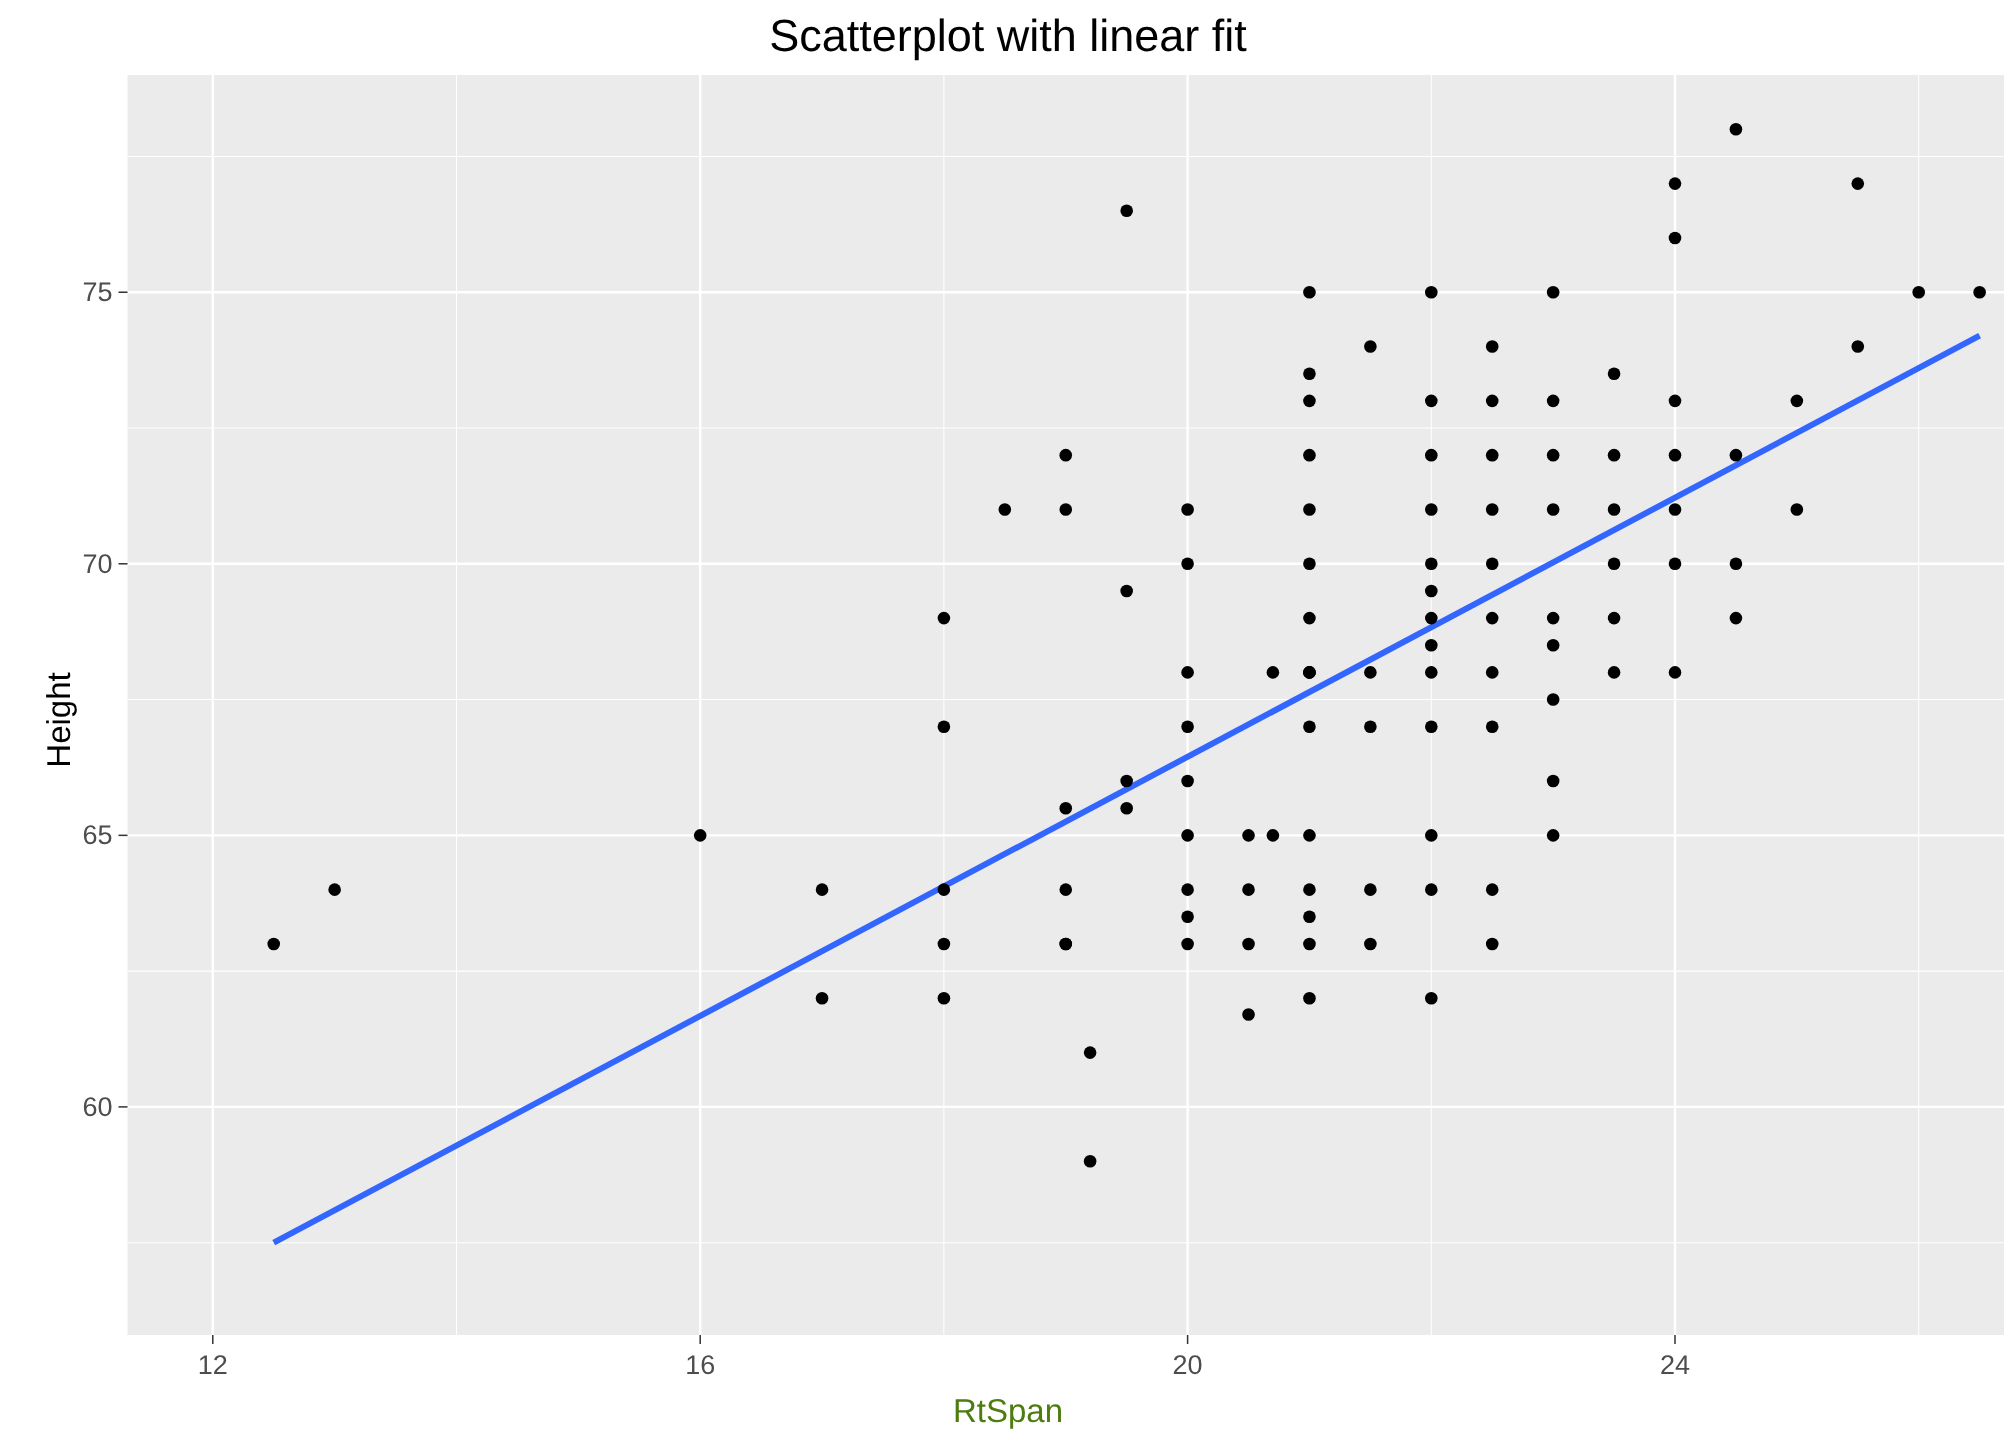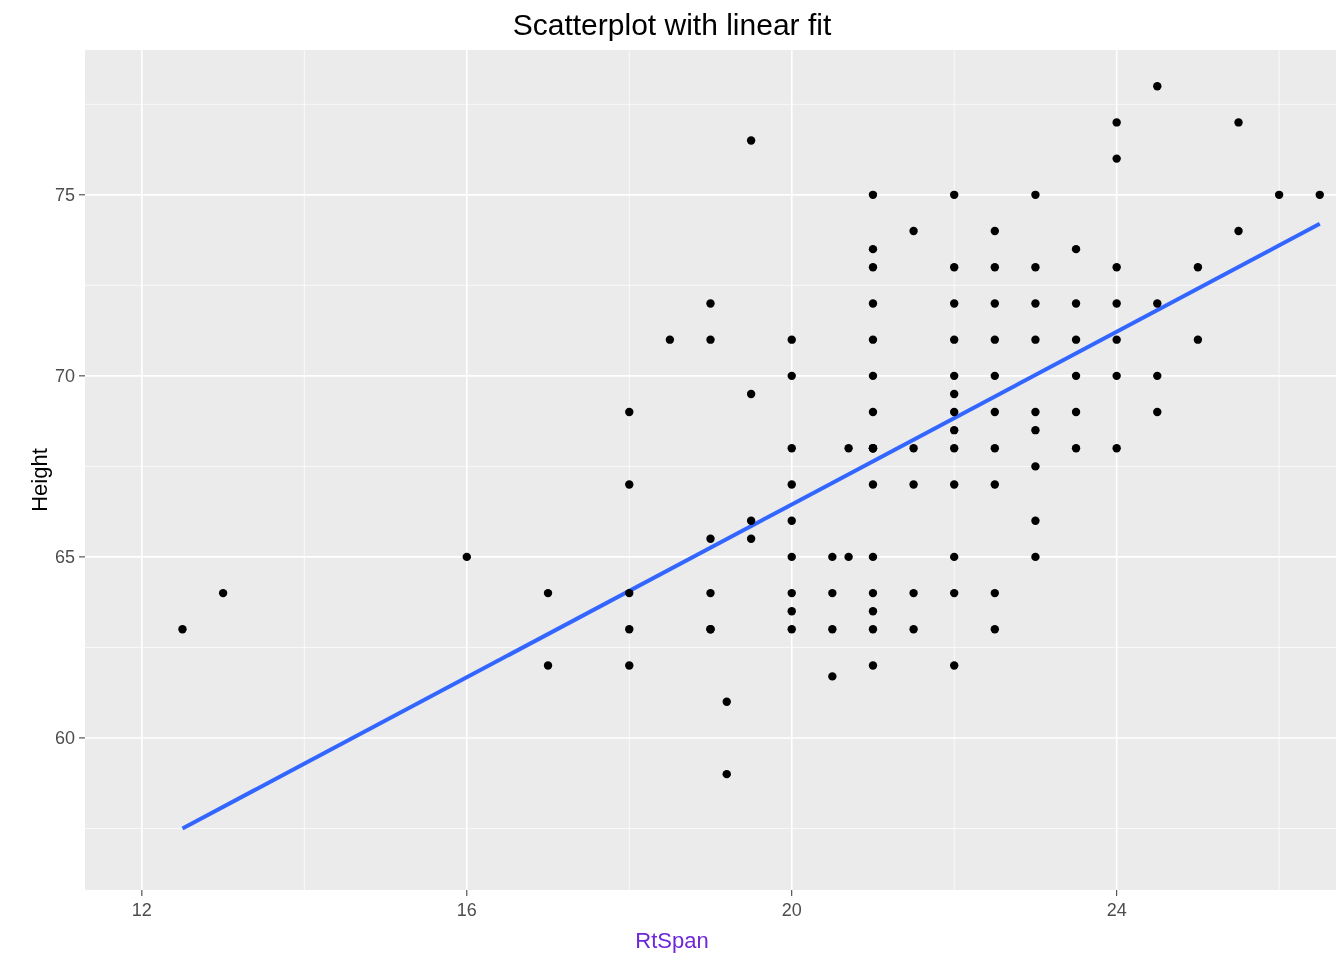--- a/index.html
+++ b/index.html
@@ -33,21 +33,21 @@
     font-size: 22px;
     color: #000;
   }
   .xlab {
     position: absolute;
     bottom: 6px;
     left: 0;
     width: 100%;
     text-align: center;
     font-size: 22px;
-    color: #6d28d9;
+    color: #4d7c0f;
   }
   svg.plot {
     position: absolute;
     left: 0;
     top: 0;
   }
   .panel-bg { fill: #EBEBEB; }
   .grid-major { stroke: #ffffff; stroke-width: 1.6; }
   .grid-minor { stroke: #ffffff; stroke-width: 0.7; }
   .axis-tick { stroke: #333; stroke-width: 1; }

